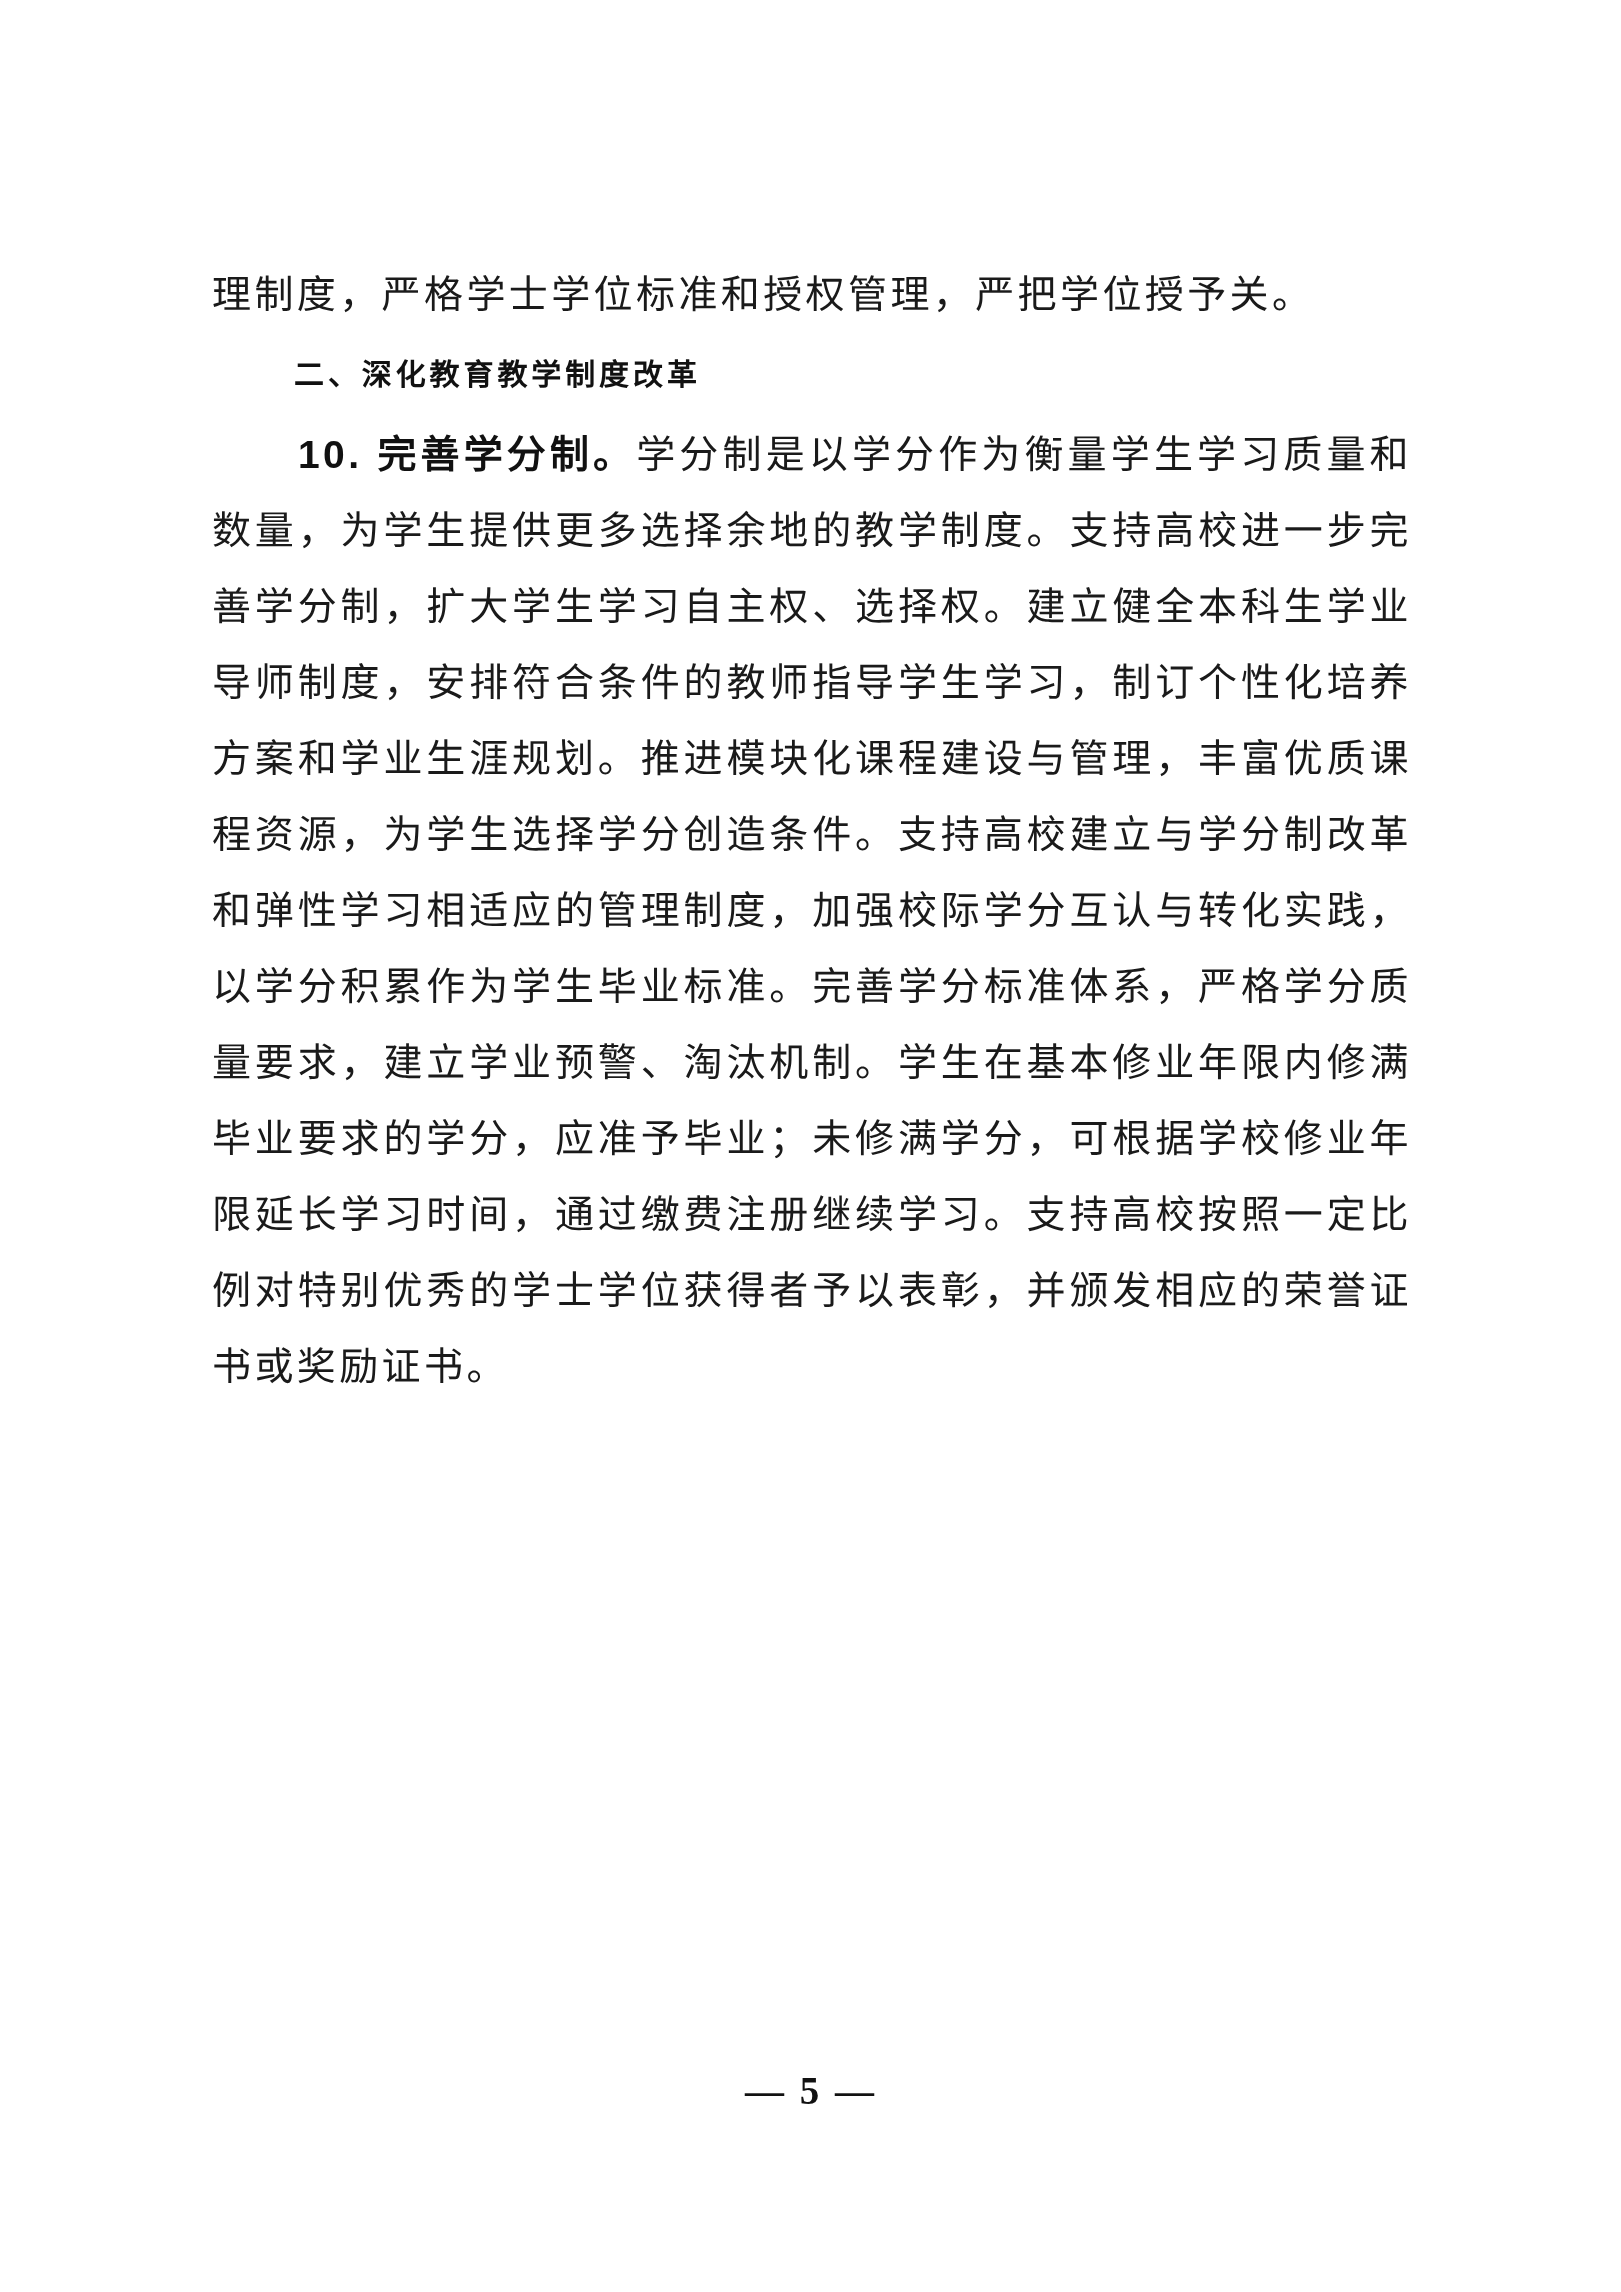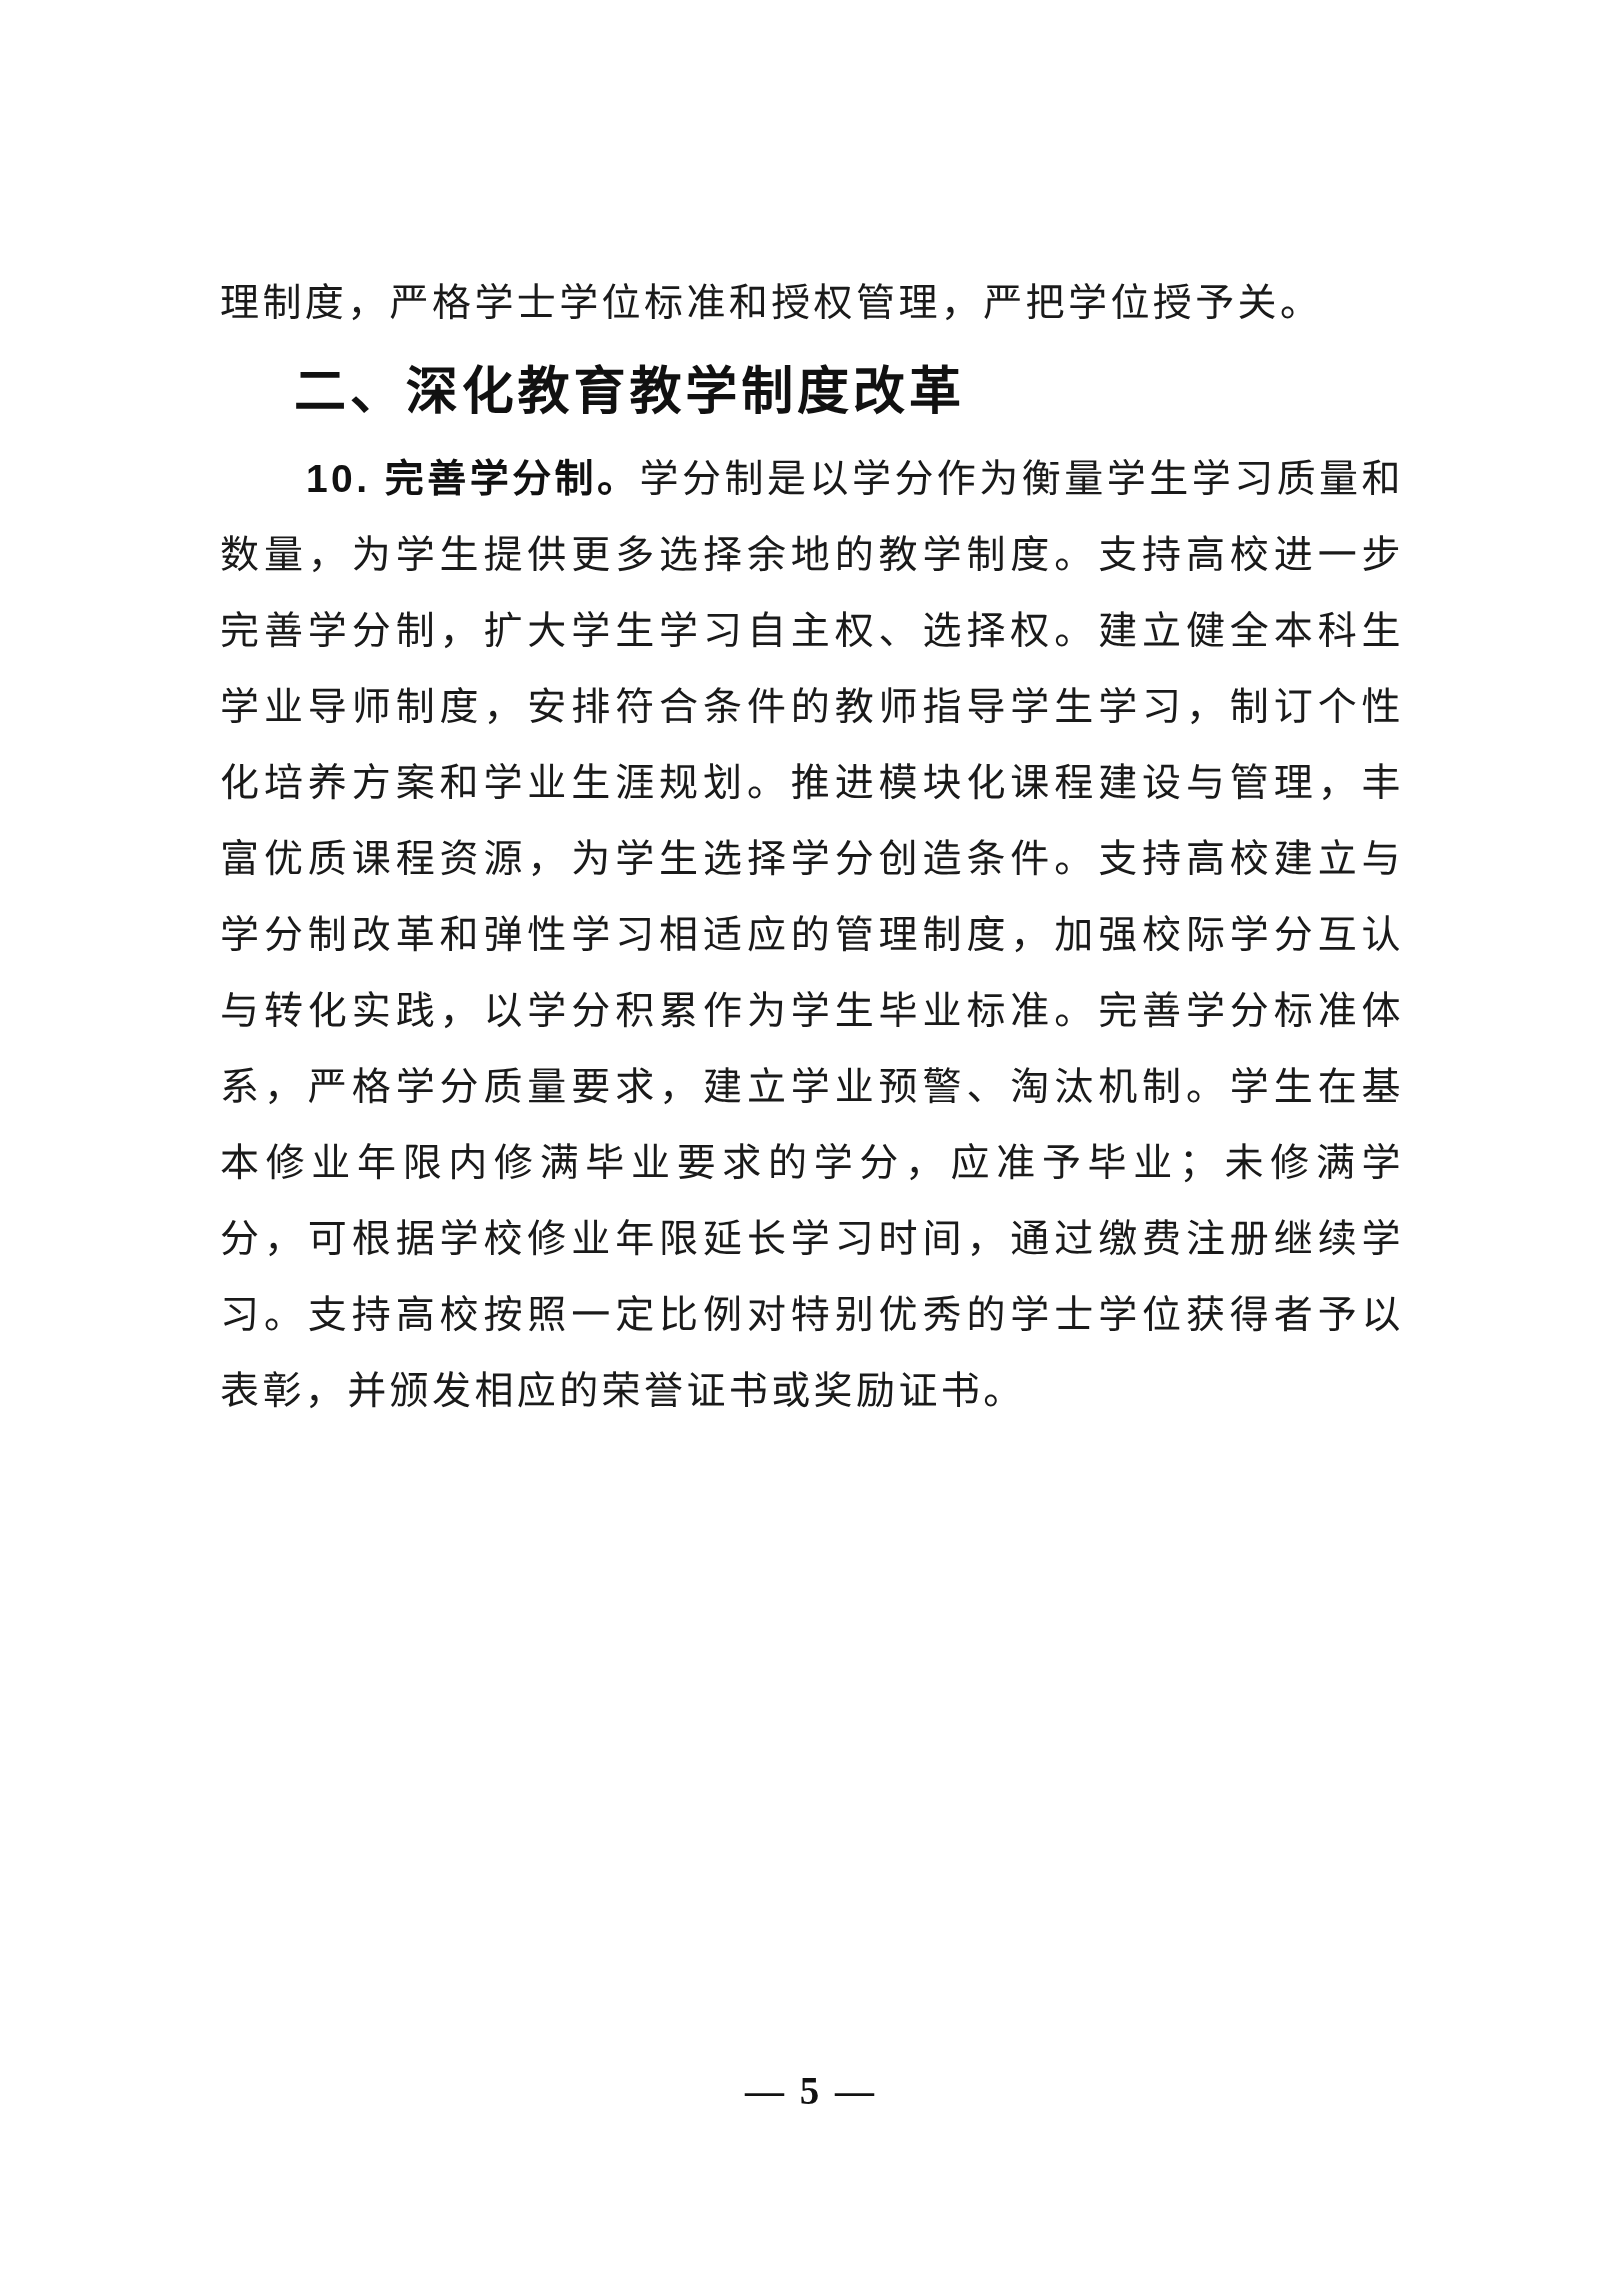--- a/index.html
+++ b/index.html
@@ -11,34 +11,34 @@
     overflow:hidden;
     font-family:"Liberation Serif","DejaVu Serif",serif;
   }
   .content{
     position:absolute;
     left:208px;
     top:253px;
     width:1208px;
   }
   .para{
-    margin:12px;
+    margin:4px;
     font-family:"Liberation Serif","DejaVu Serif",serif;
     font-size:39px;
     line-height:76px;
     letter-spacing:3.4px;
     text-align:justify;
     color:#1a1a1a;
   }
   .indent{ text-indent:86px; }
   .heading{
     margin:0;
     font-family:"Liberation Sans","DejaVu Sans",sans-serif;
     font-weight:700;
-    font-size:52px;
+    font-size:30px;
     line-height:76px;
     letter-spacing:3.9px;
     text-indent:86px;
     color:#111111;
   }
   .lead{
     font-family:Liberation Sans, sans-serif;
     font-weight:700;
     color:#111111;
   }

